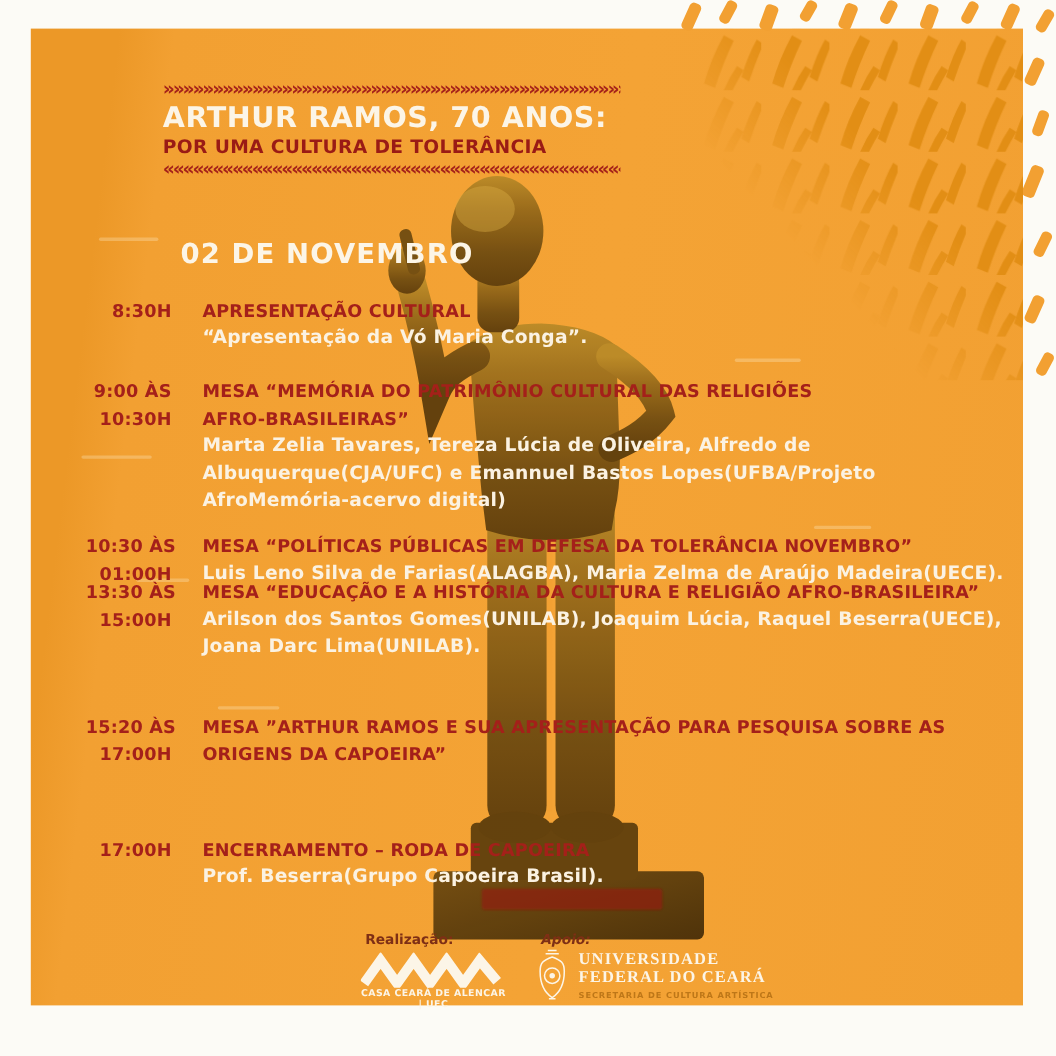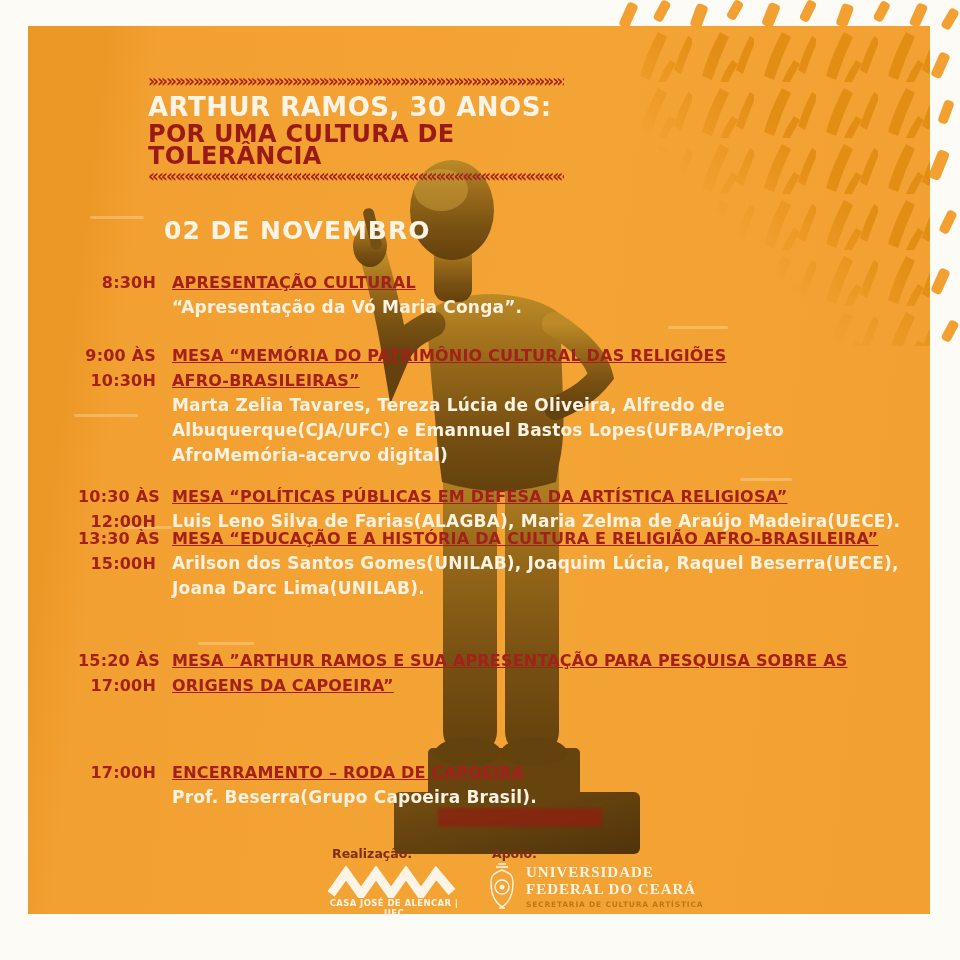--- a/index.html
+++ b/index.html
@@ -14,35 +14,35 @@
   }
   
   .texture-inside{position:absolute;top:0;right:0;width:300px;height:320px;z-index:1;}
   .texture-spill{position:absolute;top:-26px;right:-30px;width:345px;height:370px;z-index:0;}
   .streak{position:absolute;background:rgba(255,244,214,.28);border-radius:3px;z-index:1;}
   
   .banner{position:absolute;left:120px;top:48px;width:416px;z-index:3;}
   .chevrons{white-space:nowrap;overflow:hidden;width:100%;color:#A5221A;font-weight:bold;
     font-size:17px;line-height:15px;letter-spacing:-2px;}
   .title{color:#FCF5E7;font-weight:bold;font-size:26px;line-height:30px;letter-spacing:.5px;margin:3px 0 0 0;}
-  .subtitle{color:#9A1B15;font-weight:bold;font-size:24px;line-height:22px;letter-spacing:.3px;margin:1px 0 2px 0;}
+  .subtitle{color:#9A1B15;font-weight:bold;font-size:17px;line-height:22px;letter-spacing:.3px;margin:1px 0 2px 0;}
   
   .date-heading{position:absolute;left:136px;top:190px;z-index:3;color:#FCF5E7;
     font-weight:bold;font-size:25px;letter-spacing:1px;}
   
-  .entry{position:absolute;left:50px;display:grid;grid-template-columns:78px auto;column-gap:16px;z-index:3;}
+  .entry{position:absolute;left:50px;display:grid;grid-template-columns:78px auto;column-gap:28px;z-index:3;}
   .time{color:#A4201A;font-weight:bold;font-size:16px;line-height:25px;text-align:right;white-space:pre;letter-spacing:.2px;}
-  .etitle{color:#A4201A;font-weight:bold;font-size:16px;line-height:25px;white-space:pre;letter-spacing:.2px;text-decoration:underline;}
+  .etitle{color:#A4201A;font-weight:bold;font-size:16px;line-height:25px;white-space:pre;letter-spacing:.2px;}
   .edetails{color:#FBF2E2;font-weight:bold;font-size:17px;line-height:25px;white-space:pre;letter-spacing:.2px;}
   
   .statue{position:absolute;left:292px;top:122px;width:340px;height:720px;z-index:2;opacity:.94;}
   
   .footer-label{position:absolute;z-index:3;color:#7E2F15;font-weight:bold;font-size:12.5px;}
   .realizacao-label{left:304px;top:820px;}
-  .apoio-label{left:464px;top:820px;}
+  .apoio-label{left:464px;top:820px;font-style:italic;}
   .zigzag{position:absolute;left:300px;top:840px;width:128px;height:32px;z-index:3;}
   .casa-caption{position:absolute;left:298px;top:872px;width:136px;z-index:3;color:#FCF5E7;
     font-weight:bold;font-size:8.5px;letter-spacing:.4px;text-align:center;}
   .crest{position:absolute;left:457px;top:836px;width:34px;height:50px;z-index:3;}
   .univ{position:absolute;left:498px;z-index:3;color:#FCF5E7;font-family:"Liberation Serif","DejaVu Serif",serif;
     font-weight:bold;letter-spacing:1px;}
   .univ1{top:838px;font-size:15px;}
   .univ2{top:855px;font-size:15px;}
   .univ3{top:874px;font-size:7.5px;color:#BE7718;letter-spacing:.8px;font-family:"DejaVu Sans",sans-serif;}
 </style>
@@ -134,21 +134,21 @@
 
     <path d="M112,176 C92,186 82,194 76,208 C70,172 62,138 54,110" fill="none" stroke="url(#bronze)" stroke-width="27" stroke-linecap="round"></path>
     <ellipse cx="50" cy="98" rx="17" ry="21" fill="url(#bronze)"></ellipse>
     <rect x="47" y="60" width="11" height="42" rx="5" fill="#6F4B10" transform="rotate(-14 52 81)"></rect>
 
     <path d="M234,176 C262,194 277,212 281,228 C267,246 250,254 236,260" fill="none" stroke="url(#bronze)" stroke-width="24" stroke-linecap="round"></path>
   </svg>
 
   <div class="banner">
     <div class="chevrons">»»»»»»»»»»»»»»»»»»»»»»»»»»»»»»»»»»»»»»»»»»»»»»»»»»»»</div>
-    <div class="title">ARTHUR RAMOS, 30 ANOS:</div>
+    <div class="title">ARTHUR RAMOS, 70 ANOS:</div>
     <div class="subtitle">POR UMA CULTURA DE TOLERÂNCIA</div>
     <div class="chevrons">««««««««««««««««««««««««««««««««««««««««««««««««««««</div>
   </div>
 
   <div class="date-heading">02 DE NOVEMBRO</div>
 
   <div class="entry" style="top:244px;">
     <div class="time">8:30H</div>
     <div>
       <div class="etitle">APRESENTAÇÃO CULTURAL</div>
@@ -163,23 +163,23 @@
       <div class="etitle">MESA “MEMÓRIA DO PATRIMÔNIO CULTURAL DAS RELIGIÕES
 AFRO-BRASILEIRAS”</div>
       <div class="edetails">Marta Zelia Tavares, Tereza Lúcia de Oliveira, Alfredo de
 Albuquerque(CJA/UFC) e Emannuel Bastos Lopes(UFBA/Projeto
 AfroMemória-acervo digital)</div>
     </div>
   </div>
 
   <div class="entry" style="top:458px;">
     <div class="time">10:30 ÀS
-12:00H</div>
-    <div>
-      <div class="etitle">MESA “POLÍTICAS PÚBLICAS EM DEFESA DA ARTÍSTICA RELIGIOSA”</div>
+01:00H</div>
+    <div>
+      <div class="etitle">MESA “POLÍTICAS PÚBLICAS EM DEFESA DA TOLERÂNCIA NOVEMBRO”</div>
       <div class="edetails">Luis Leno Silva de Farias(ALAGBA), Maria Zelma de Araújo Madeira(UECE).</div>
     </div>
   </div>
 
   <div class="entry" style="top:500px;">
     <div class="time">13:30 ÀS
 15:00H</div>
     <div>
       <div class="etitle">MESA “EDUCAÇÃO E A HISTÓRIA DA CULTURA E RELIGIÃO AFRO-BRASILEIRA”</div>
       <div class="edetails">Arilson dos Santos Gomes(UNILAB), Joaquim Lúcia, Raquel Beserra(UECE),
@@ -202,21 +202,21 @@
       <div class="etitle">ENCERRAMENTO – RODA DE CAPOEIRA</div>
       <div class="edetails">Prof. Beserra(Grupo Capoeira Brasil).</div>
     </div>
   </div>
 
   <div class="footer-label realizacao-label">Realização:</div>
 
   <svg class="zigzag" viewBox="0 0 128 32">
     <polyline points="3,28 18,7 33,28 48,7 63,28 78,7 93,28 108,7 124,26" fill="none" stroke="#FCF5E7" stroke-width="9" stroke-linejoin="miter"></polyline>
   </svg>
-  <div class="casa-caption">CASA JOSÉ DE ALENCAR | UFC</div>
+  <div class="casa-caption">CASA CEARÁ DE ALENCAR | UFC</div>
 
   <div class="footer-label apoio-label">Apoio:</div>
 
   <svg class="crest" viewBox="0 0 34 50">
     <g stroke="#FCF5E7" stroke-width="1.4" fill="none">
       <path d="M17 8 C25 11 28 13 28 21 C28 33 23 41 17 45 C11 41 6 33 6 21 C6 13 9 11 17 8 Z"></path>
       <circle cx="17" cy="25" r="7"></circle>
       <path d="M13 2 L21 2 M11 5 L23 5"></path>
       <path d="M14 46 L20 46"></path>
     </g>

